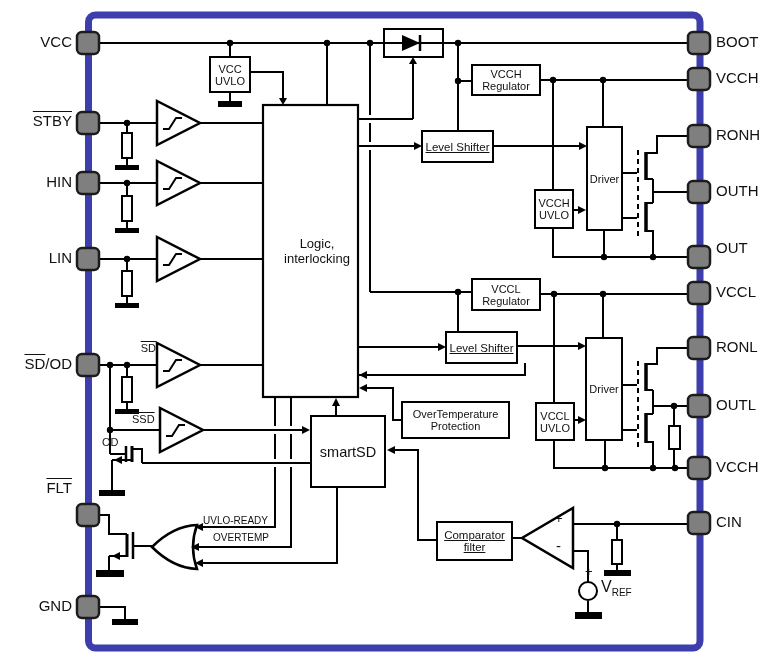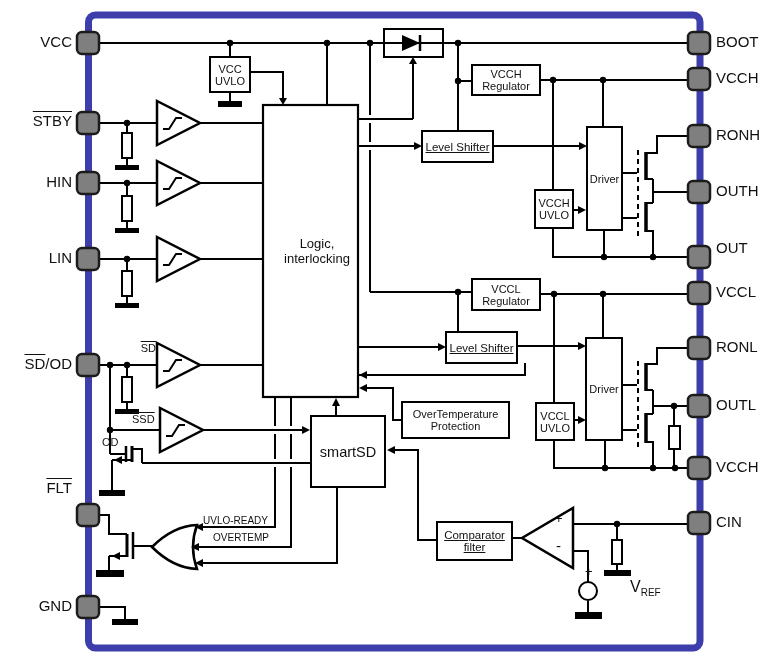--- a/index.html
+++ b/index.html
@@ -306,15 +306,15 @@
 </div>
 
 <div class="lbl sig ov" style="left:126px;top:342px;width:30px;text-align:right">SD</div>
 <div class="lbl sig ov" style="left:132px;top:413px;width:37px;text-align:left">SSD</div>
 <div class="lbl sig" style="left:102px;top:436px">OD</div>
 <div class="lbl f10" style="left:200px;top:515px;width:71px;text-align:center">UVLO-READY</div>
 <div class="lbl f10" style="left:200px;top:532px;width:69px;text-align:right">OVERTEMP</div>
 <div class="lbl" style="left:555px;top:512px;font-size:13px">+</div>
 <div class="lbl" style="left:556px;top:538px;font-size:15px">-</div>
 <div class="lbl" style="left:585px;top:565px;font-size:13px">+</div>
-<div class="lbl" style="left:630px;top:578px"><span class="vref-base">V</span><span class="vref-sub">REF</span></div>
+<div class="lbl" style="left:601px;top:578px"><span class="vref-base">V</span><span class="vref-sub">REF</span></div>
 
 </div>
 
 </body></html>

